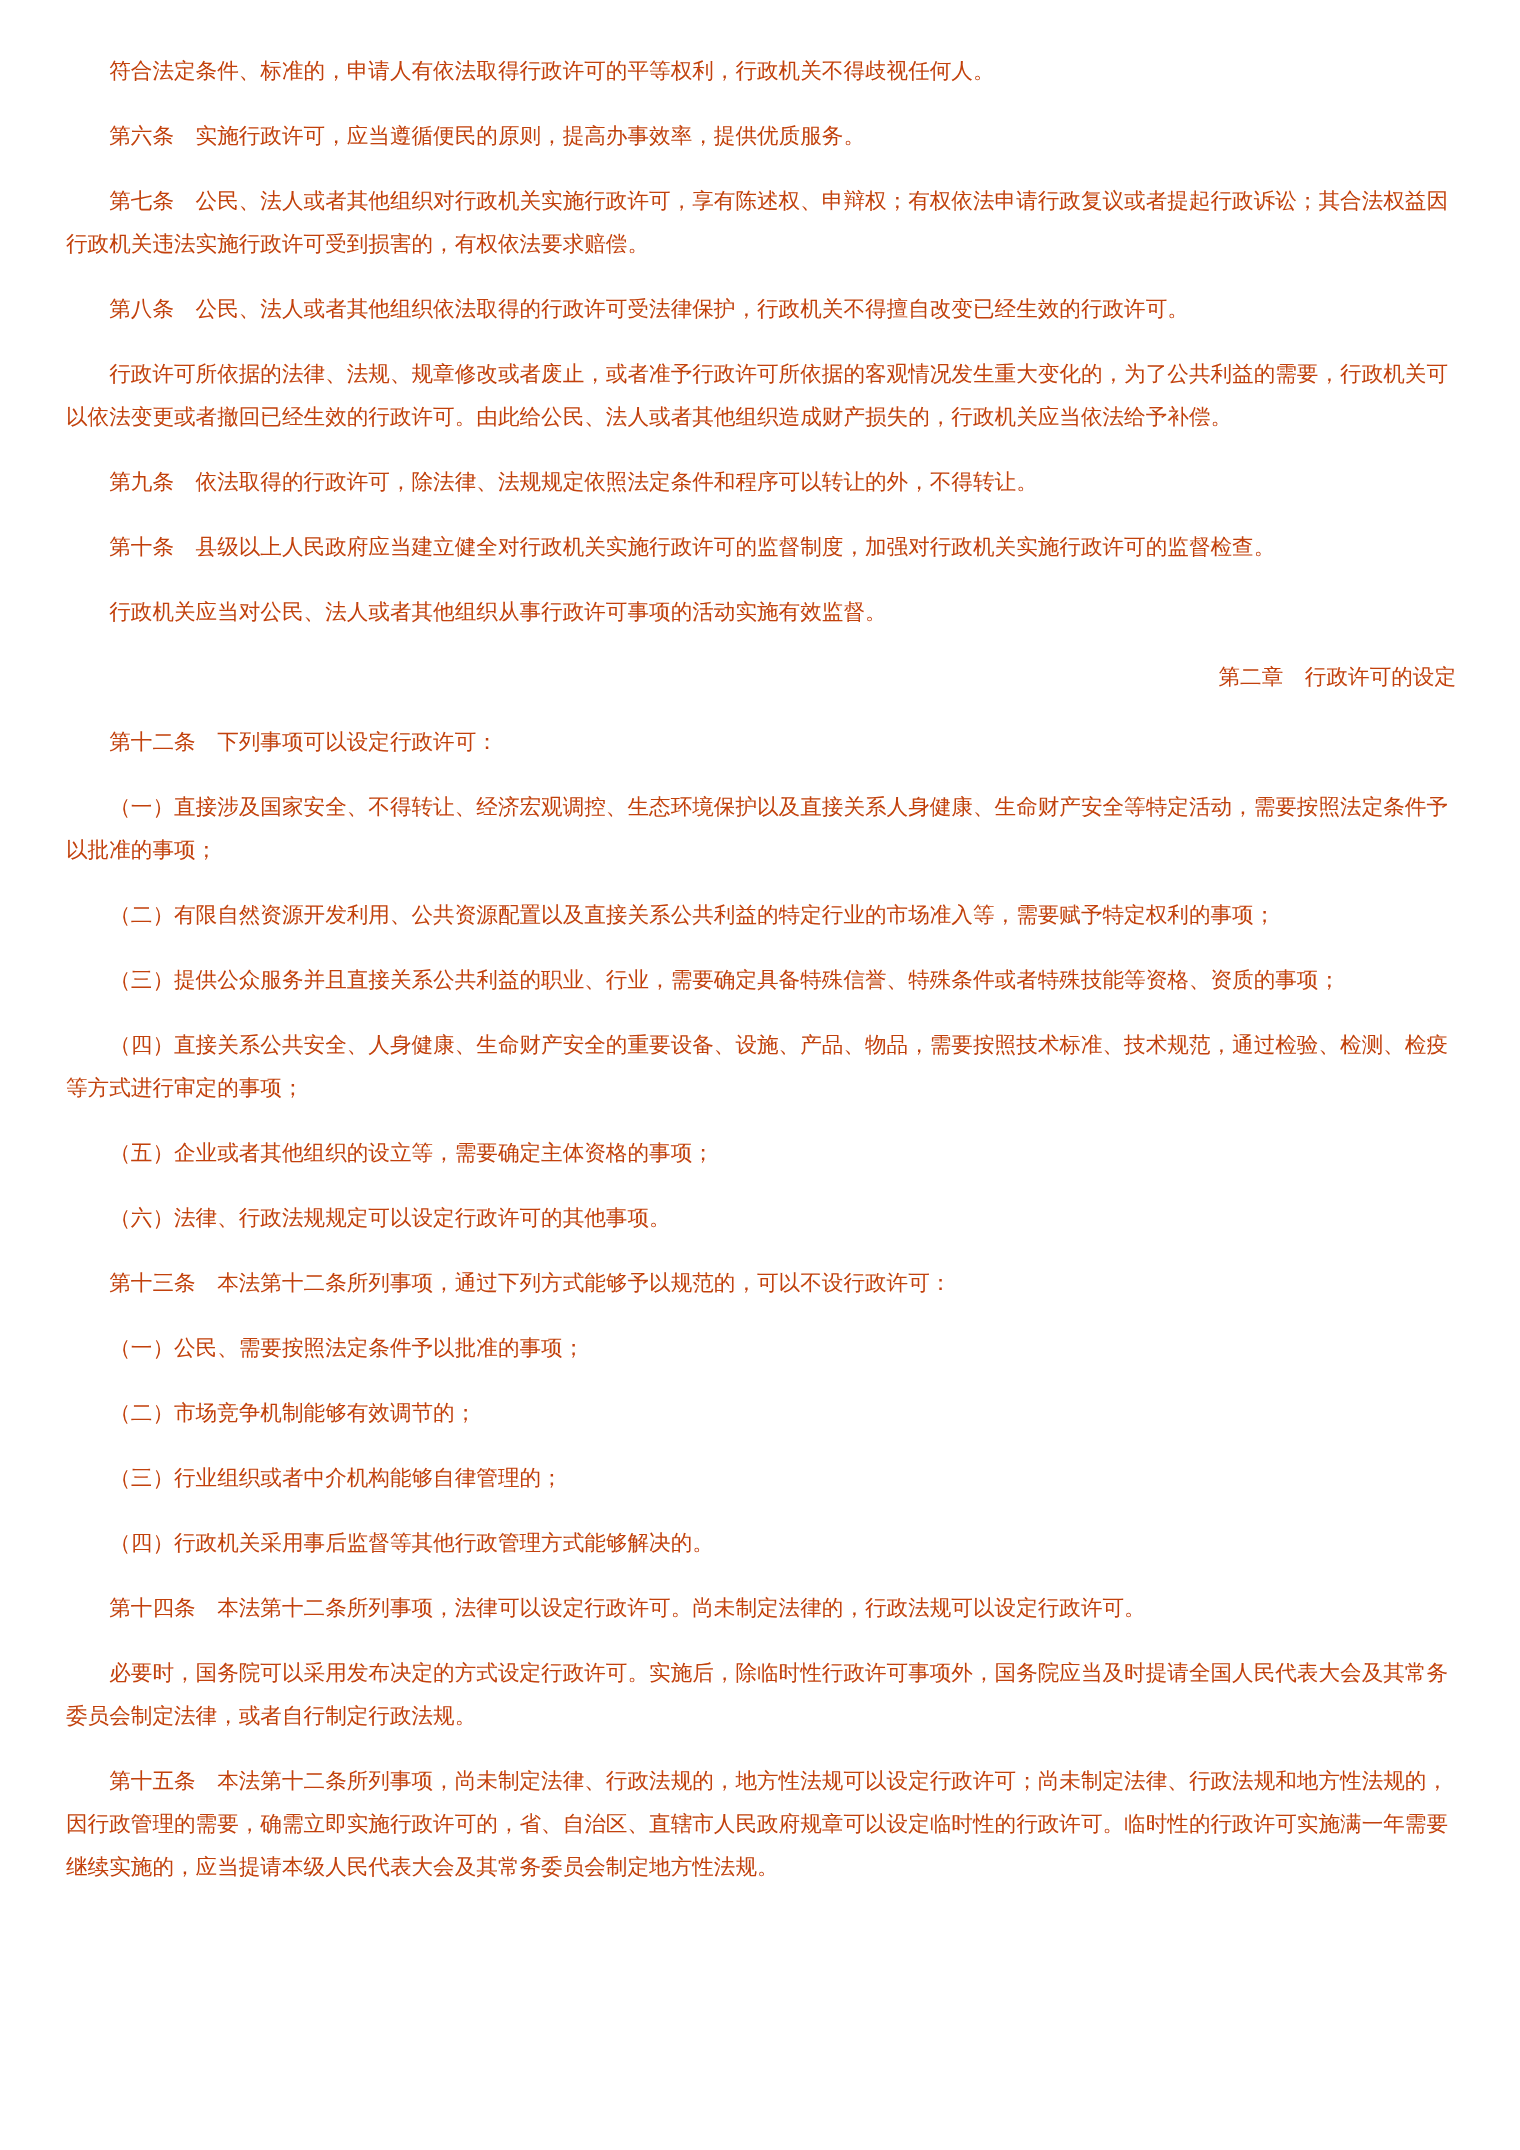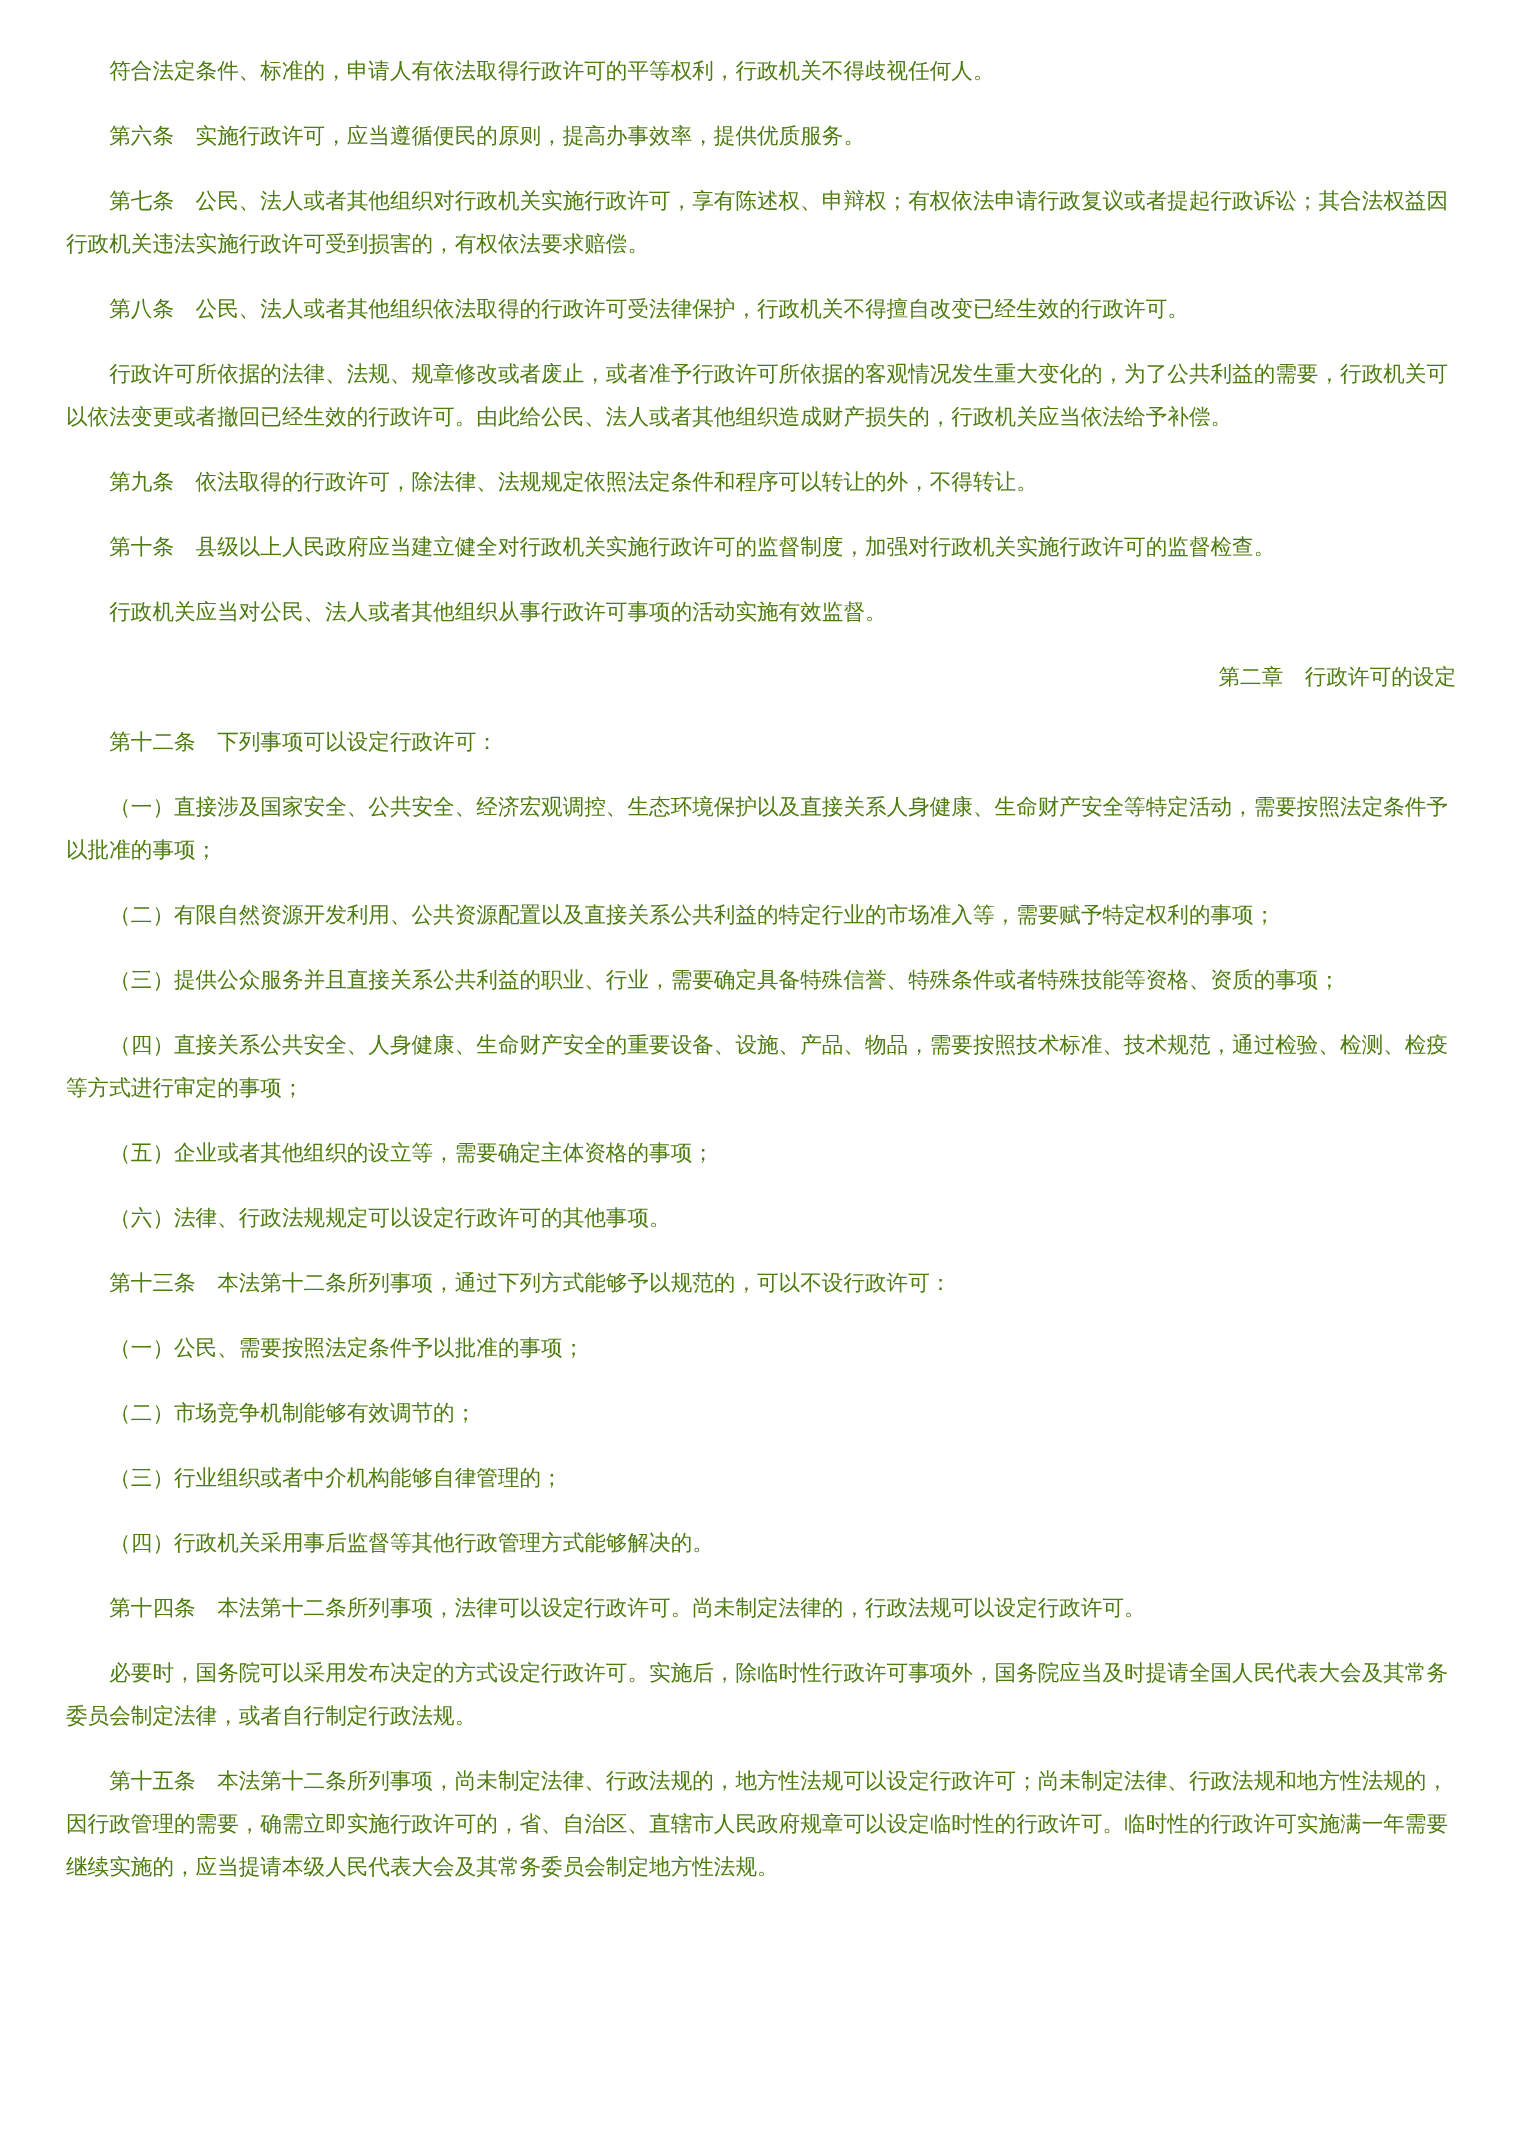--- a/index.html
+++ b/index.html
@@ -9,21 +9,21 @@
   }
   .page {
     position: relative;
     width: 1520px;
     height: 2150px;
     background: #ffffff;
     box-sizing: border-box;
     padding: 50px 64px 0 66px;
     overflow: hidden;
     font-family: "Liberation Serif", "DejaVu Serif", serif;
-    color: #4d7c0f;
+    color: #c2410c;
   }
   .doc {
     width: 1390px;
     font-size: 21.6px;
     line-height: 43px;
     text-align: left;
     letter-spacing: 0;
   }
   .para {
     margin: 0 0 22px 0;
@@ -48,21 +48,21 @@
     <p class="para">符合法定条件、标准的，申请人有依法取得行政许可的平等权利，行政机关不得歧视任何人。</p>
     <p class="para">第六条　实施行政许可，应当遵循便民的原则，提高办事效率，提供优质服务。</p>
     <p class="para">第七条　公民、法人或者其他组织对行政机关实施行政许可，享有陈述权、申辩权；有权依法申请行政复议或者提起行政诉讼；其合法权益因行政机关违法实施行政许可受到损害的，有权依法要求赔偿。</p>
     <p class="para">第八条　公民、法人或者其他组织依法取得的行政许可受法律保护，行政机关不得擅自改变已经生效的行政许可。</p>
     <p class="para">行政许可所依据的法律、法规、规章修改或者废止，或者准予行政许可所依据的客观情况发生重大变化的，为了公共利益的需要，行政机关可以依法变更或者撤回已经生效的行政许可。由此给公民、法人或者其他组织造成财产损失的，行政机关应当依法给予补偿。</p>
     <p class="para">第九条　依法取得的行政许可，除法律、法规规定依照法定条件和程序可以转让的外，不得转让。</p>
     <p class="para">第十条　县级以上人民政府应当建立健全对行政机关实施行政许可的监督制度，加强对行政机关实施行政许可的监督检查。</p>
     <p class="para">行政机关应当对公民、法人或者其他组织从事行政许可事项的活动实施有效监督。</p>
     <h2 class="chapter-heading">第二章　行政许可的设定</h2>
     <p class="para">第十二条　下列事项可以设定行政许可：</p>
-    <p class="para">（一）直接涉及国家安全、公共安全、经济宏观调控、生态环境保护以及直接关系人身健康、生命财产安全等特定活动，需要按照法定条件予以批准的事项；</p>
+    <p class="para">（一）直接涉及国家安全、不得转让、经济宏观调控、生态环境保护以及直接关系人身健康、生命财产安全等特定活动，需要按照法定条件予以批准的事项；</p>
     <p class="para">（二）有限自然资源开发利用、公共资源配置以及直接关系公共利益的特定行业的市场准入等，需要赋予特定权利的事项；</p>
     <p class="para">（三）提供公众服务并且直接关系公共利益的职业、行业，需要确定具备特殊信誉、特殊条件或者特殊技能等资格、资质的事项；</p>
     <p class="para">（四）直接关系公共安全、人身健康、生命财产安全的重要设备、设施、产品、物品，需要按照技术标准、技术规范，通过检验、检测、检疫等方式进行审定的事项；</p>
     <p class="para">（五）企业或者其他组织的设立等，需要确定主体资格的事项；</p>
     <p class="para">（六）法律、行政法规规定可以设定行政许可的其他事项。</p>
     <p class="para">第十三条　本法第十二条所列事项，通过下列方式能够予以规范的，可以不设行政许可：</p>
     <p class="para">（一）公民、需要按照法定条件予以批准的事项；</p>
     <p class="para">（二）市场竞争机制能够有效调节的；</p>
     <p class="para">（三）行业组织或者中介机构能够自律管理的；</p>
     <p class="para">（四）行政机关采用事后监督等其他行政管理方式能够解决的。</p>

